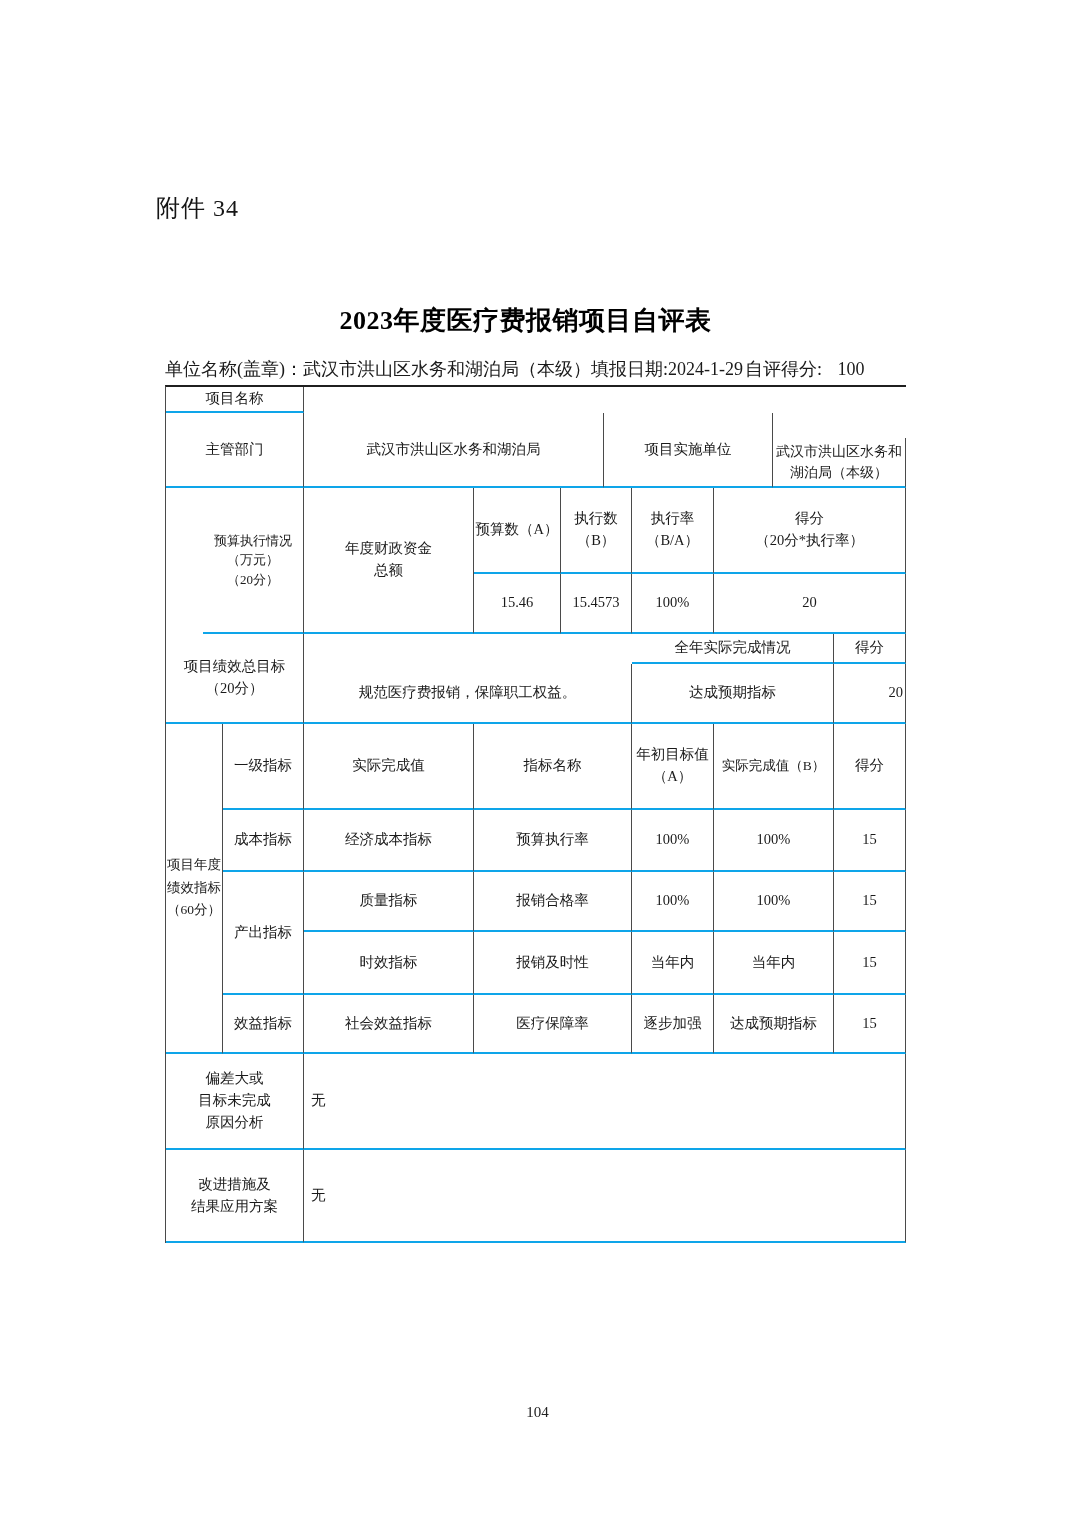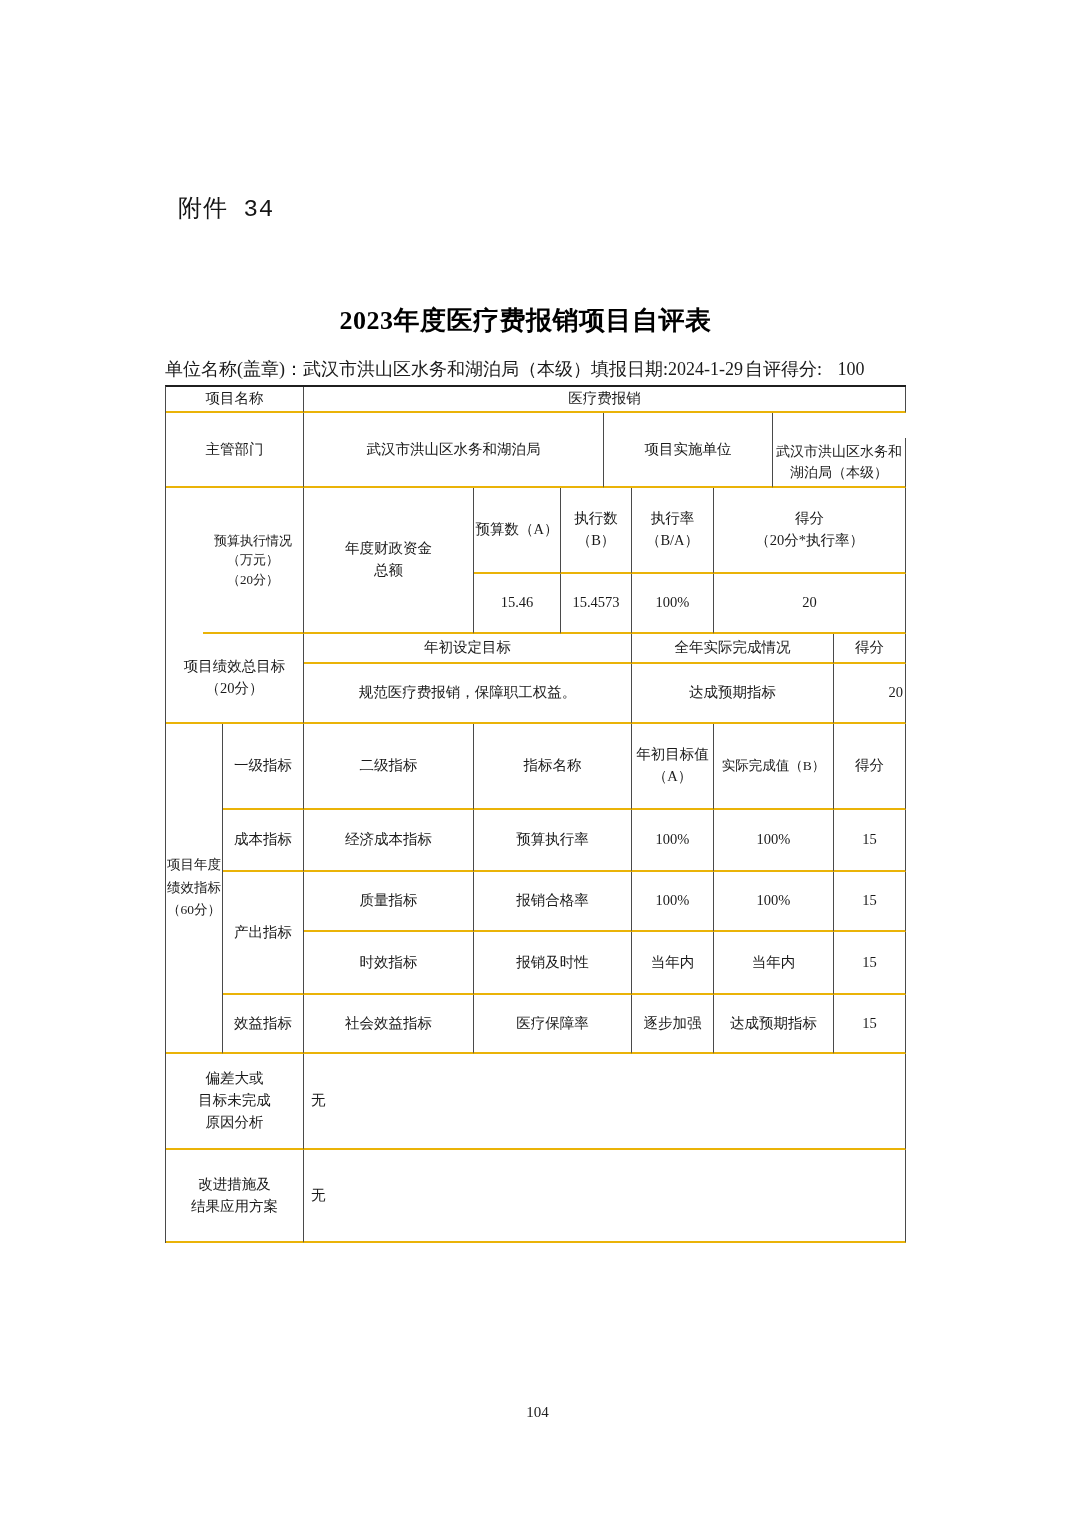--- a/index.html
+++ b/index.html
@@ -2,22 +2,22 @@
 <html><head>
 <meta charset="utf-8">
 <style>
   html,body{margin:0;padding:0;}
   body{
     width:1075px;height:1520px;background:#ffffff;position:relative;
     font-family:"Liberation Serif","DejaVu Serif",serif;color:#1a1a1a;
     overflow:hidden;
   }
   .attachment{
-    position:absolute;left:178px;top:192px;
-    font-family:Liberation Mono, monospace;
+    position:absolute;left:156px;top:192px;
+    font-family:Liberation Serif, serif;
     font-size:24px;color:#151515;letter-spacing:1px;
   }
   .doc-title{
     position:absolute;left:155px;top:303px;width:741px;
     text-align:center;font-weight:bold;font-size:26px;color:#000;
     letter-spacing:0.5px;white-space:nowrap;
   }
   .info-row{
     position:absolute;left:165px;top:357px;width:741px;
     font-size:18px;display:flex;align-items:baseline;white-space:nowrap;
@@ -28,21 +28,21 @@
   .eval-table{
     position:absolute;left:165px;top:385px;
     display:grid;
     grid-template-columns:57px 81px 170px 87px 43px 28px 82px 59px 61px 72px;
     grid-template-rows:26px 75px 86px 60px 30px 60px 86px 62px 60px 63px 59px 96px 93px;
     border-top:2px solid #1f1f1f;border-left:1px solid #4a4a4a;
     background:#fff;
   }
   .cell{
     border-right:1px solid #4a4a4a;
-    border-bottom:2px solid #eab308;
+    border-bottom:2px solid #0ea5e9;
     display:flex;align-items:center;justify-content:center;
     text-align:center;font-size:14.5px;line-height:1.5;
     white-space:pre-line;box-sizing:border-box;padding:1px;
     overflow:hidden;
   }
   .cell.small{font-size:13px;margin-left:37px;}
   .cell.vsection{font-size:13.5px;padding:0;line-height:1.7;}
   .cell.tight{font-size:13.5px;}
   .cell.narrow14{font-size:14px;margin-top:25px;}
   .cell.ar{justify-content:flex-end;text-align:right;padding-right:2px;}
@@ -66,21 +66,20 @@
     <span>2024-1-29</span>
   <span class="spacer"></span>
   <span>自评得分:</span>
   <span class="score-value">100</span>
   <span class="score-end"></span>
 </div>
 
 <div class="eval-table">
 
   <div class="cell" style="grid-area:1/1/2/3">项目名称</div>
-  <div class="cell" style="grid-area:1/3/2/11">医疗费报销</div>
 
   <div class="cell" style="grid-area:2/1/3/3">主管部门</div>
   <div class="cell" style="grid-area:2/3/3/6">武汉市洪山区水务和湖泊局</div>
   <div class="cell" style="grid-area:2/6/3/9">项目实施单位</div>
   <div class="cell narrow14" style="grid-area:2/9/3/11">武汉市洪山区水务和
 湖泊局（本级）</div>
 
   <div class="cell small" style="grid-area:3/1/5/3">预算执行情况（万元）
 （20分）</div>
   <div class="cell" style="grid-area:3/3/5/4">年度财政资金
@@ -92,32 +91,31 @@
 （B/A）</div>
   <div class="cell" style="grid-area:3/8/4/11">得分
 （20分*执行率）</div>
   <div class="cell" style="grid-area:4/4/5/5">15.46</div>
   <div class="cell" style="grid-area:4/5/5/7">15.4573</div>
   <div class="cell" style="grid-area:4/7/5/8">100%</div>
   <div class="cell" style="grid-area:4/8/5/11">20</div>
 
   <div class="cell" style="grid-area:5/1/7/3">项目绩效总目标
 （20分）</div>
-  <div class="cell" style="grid-area:5/3/6/7">年初设定目标</div>
   <div class="cell" style="grid-area:5/7/6/10">全年实际完成情况</div>
   <div class="cell" style="grid-area:5/10/6/11">得分</div>
   <div class="cell" style="grid-area:6/3/7/7">规范医疗费报销，保障职工权益。</div>
   <div class="cell" style="grid-area:6/7/7/10">达成预期指标</div>
   <div class="cell ar" style="grid-area:6/10/7/11">20</div>
 
   <div class="cell vsection" style="grid-area:7/1/12/2">项目年度
 绩效指标
 （60分）</div>
   <div class="cell" style="grid-area:7/2/8/3">一级指标</div>
-  <div class="cell" style="grid-area:7/3/8/4">二级指标</div>
+  <div class="cell" style="grid-area:7/3/8/4">实际完成值</div>
   <div class="cell" style="grid-area:7/4/8/7">指标名称</div>
   <div class="cell" style="grid-area:7/7/8/8">年初目标值
 （A）</div>
   <div class="cell tight" style="grid-area:7/8/8/10">实际完成值（B）</div>
   <div class="cell" style="grid-area:7/10/8/11">得分</div>
 
   <div class="cell" style="grid-area:8/2/9/3">成本指标</div>
   <div class="cell" style="grid-area:8/3/9/4">经济成本指标</div>
   <div class="cell" style="grid-area:8/4/9/7">预算执行率</div>
   <div class="cell" style="grid-area:8/7/9/8">100%</div>

